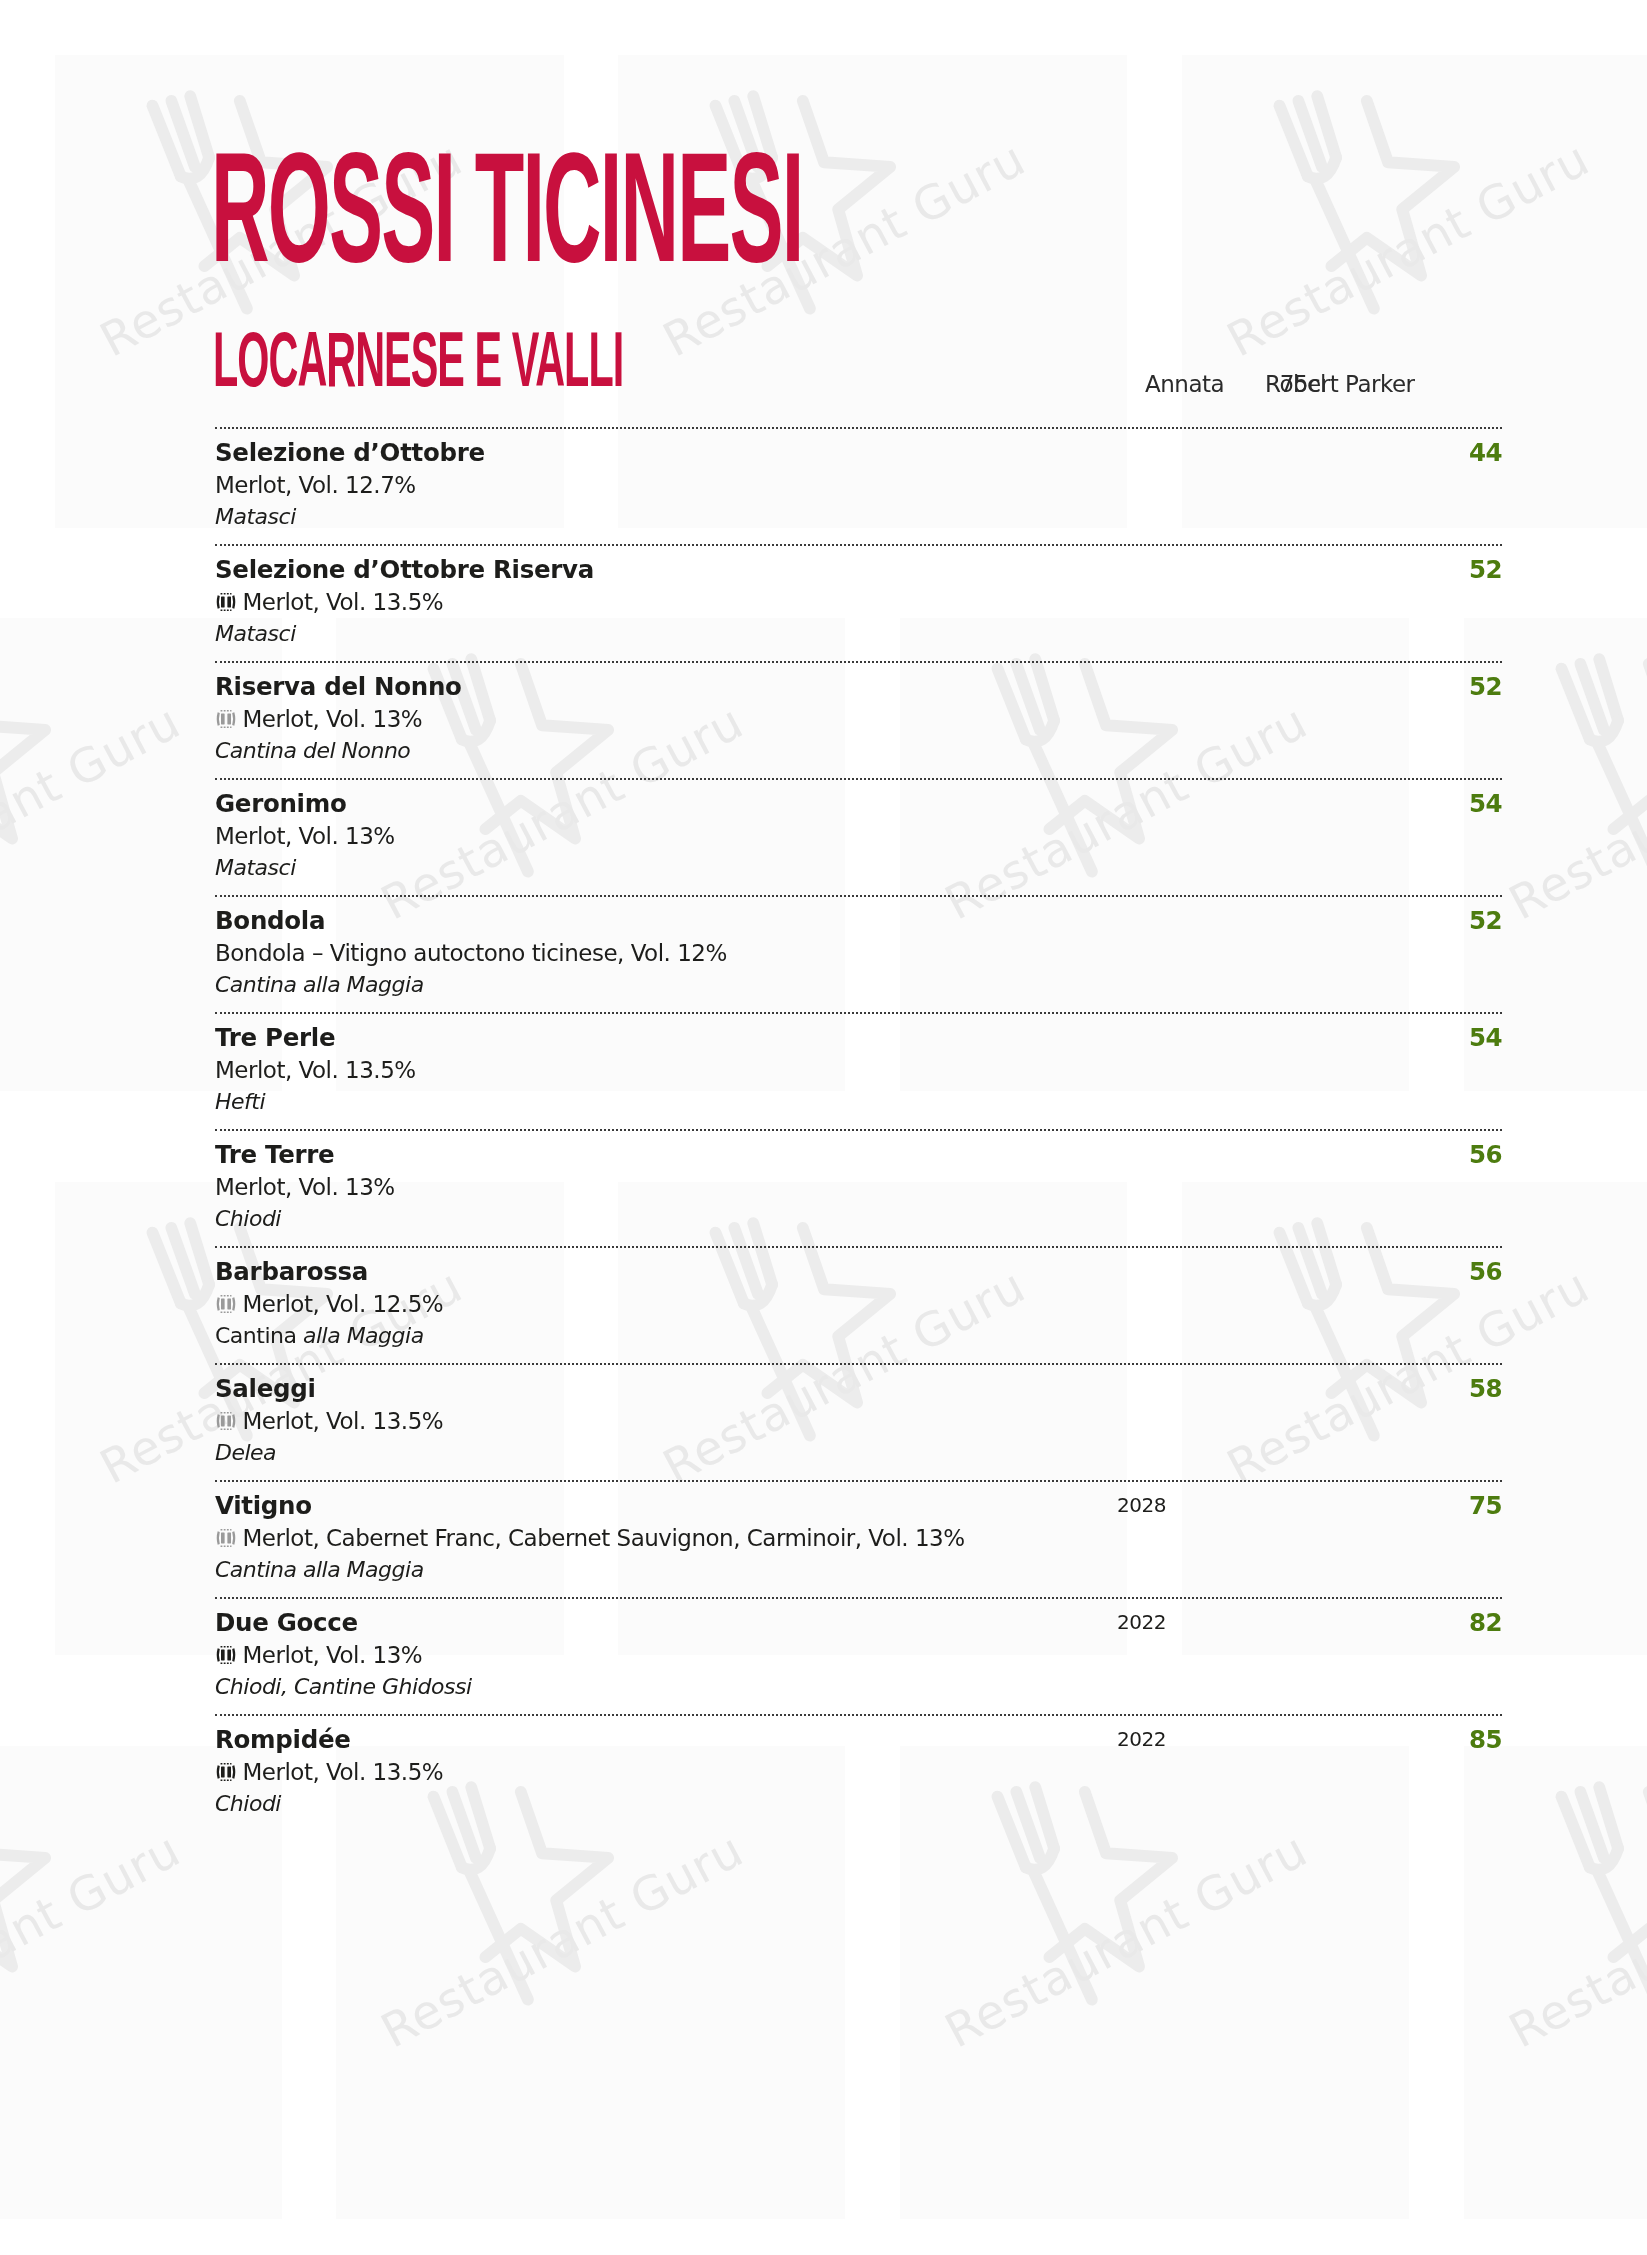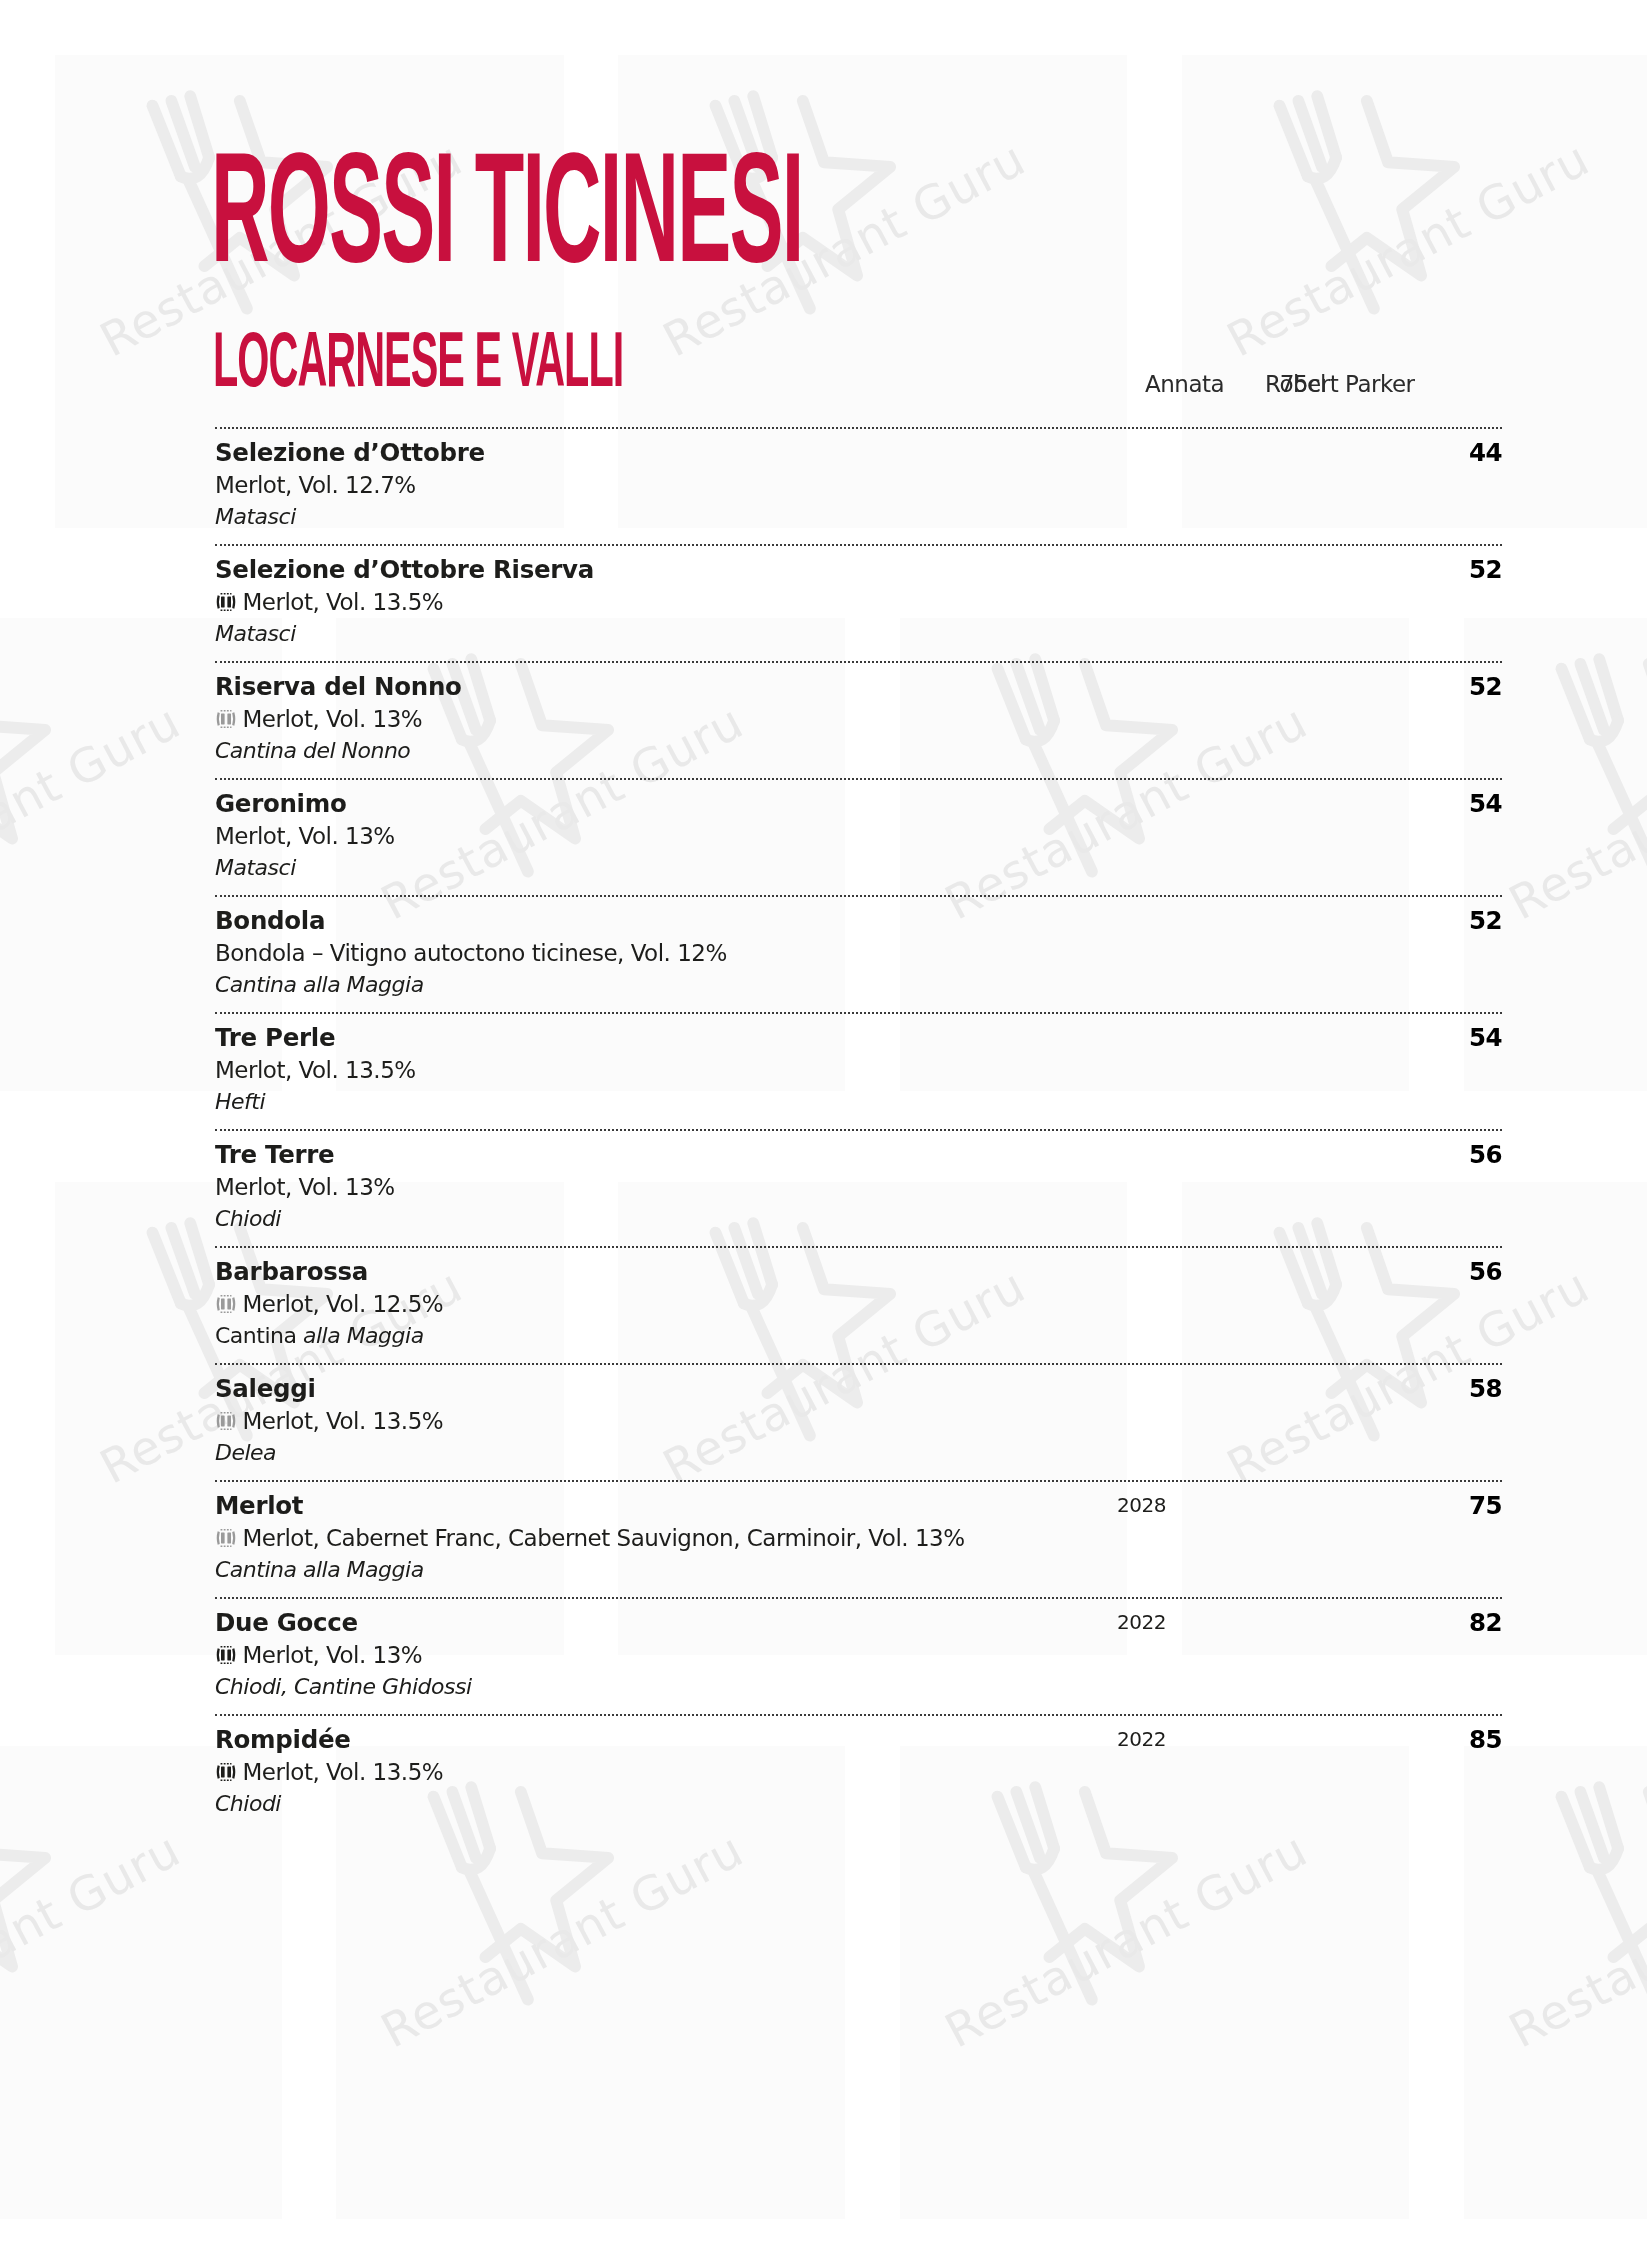--- a/index.html
+++ b/index.html
@@ -162,21 +162,21 @@
       color: #1d1d1b;
       letter-spacing: -0.5px;
     }
     .item-price {
       position: absolute;
       right: 0;
       top: 9px;
       font-family: "DejaVu Sans", sans-serif;
       font-weight: bold;
       font-size: 24.5px;
-      color: #000000;
+      color: #4d7c0f;
       letter-spacing: -0.5px;
       text-align: center;
     }
   </style>
 </head>
 <body>
 
 <div class="wm-layer" id="wm-layer">
     <div class="wm-tile" style="left: 55px; top: 55px;">
     <svg viewBox="0 0 100 100" fill="none" stroke="#ececec" stroke-width="5" stroke-linejoin="round" stroke-linecap="round">
@@ -421,21 +421,21 @@
           <path d="M6 20 L18 20" stroke-width="1.6" stroke-dasharray="2 1.5" fill="none"></path>
         </g>
       </svg>
       <span class="detail-text">Merlot, Vol. 13.5%</span>
     </div>
     <div class="item-producer"><span class="upright prod-up"></span><span class="italic prod-it">Delea</span></div>
     <div class="item-year"></div>
     <div class="item-price">58</div>
   </div>
       <div class="item">
-    <div class="item-name">Merlot</div>
+    <div class="item-name">Vitigno</div>
     <div class="item-detail">
       <svg class="barrel" viewBox="0 0 24 22">
         <g class="barrel-g" fill="#9a9a9a" stroke="#9a9a9a">
           <path d="M4 4 Q2 11 4 18" stroke-width="2.4" fill="none"></path>
           <path d="M20 4 Q22 11 20 18" stroke-width="2.4" fill="none"></path>
           <rect x="6.5" y="5" width="4" height="12" rx="0.5" stroke="none"></rect>
           <rect x="13.5" y="5" width="4" height="12" rx="0.5" stroke="none"></rect>
           <path d="M6 2 L18 2" stroke-width="1.6" stroke-dasharray="2 1.5" fill="none"></path>
           <path d="M6 20 L18 20" stroke-width="1.6" stroke-dasharray="2 1.5" fill="none"></path>
         </g>

